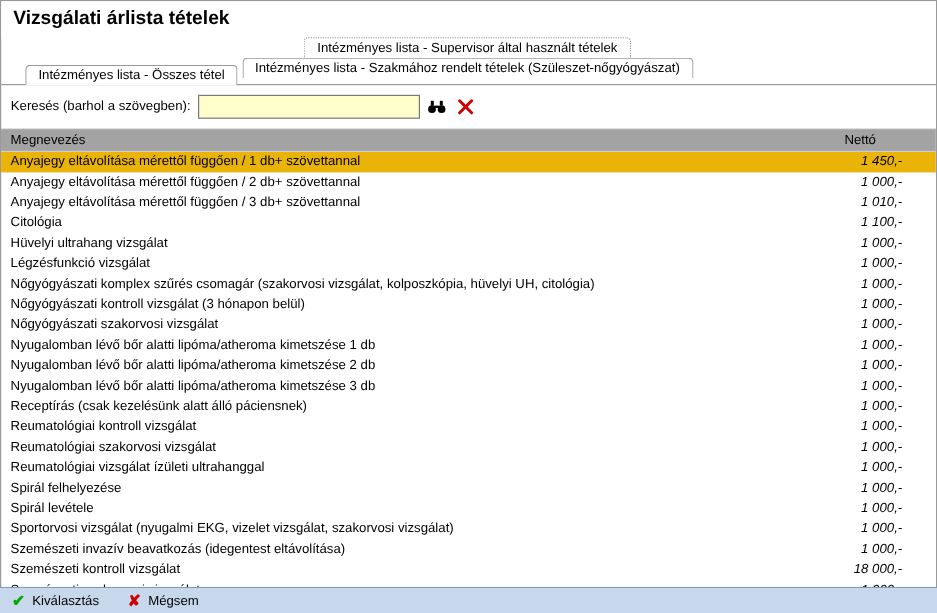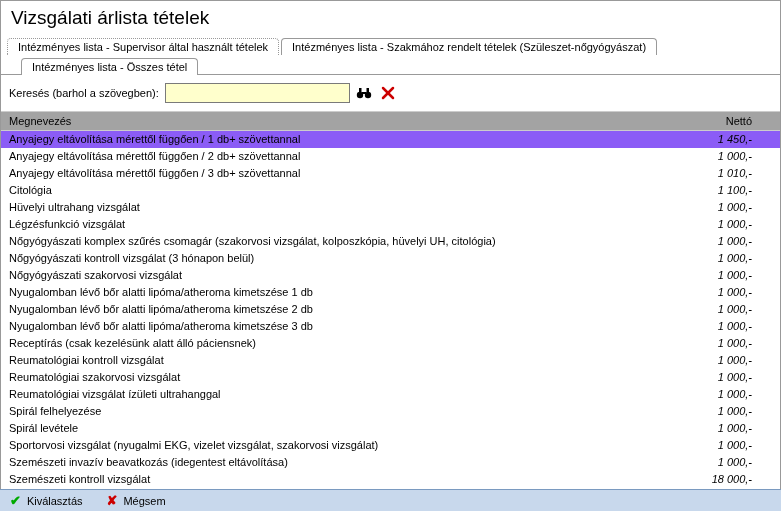--- a/index.html
+++ b/index.html
@@ -7,30 +7,31 @@
       font-family: Tahoma, Arial, sans-serif;
       font-size: 11px;
       background: #fff;
       width: 781px;
       height: 511px;
       overflow: hidden;
       border: 1px solid #999;
     }
     .window-title {
       padding: 6px 10px;
-      font-size: 19px;
-      font-weight: normal;
+      font-size: 16px;
+      font-weight: bold;
       background: #fff;
     }
     .tabs-row {
       display: flex;
-      align-items: flex-end;
+      align-items: center;
       padding: 0 6px;
       position: relative;
       height: 20px;
+      flex-direction: column;
     }
     .tabs-row-2 {
       display: flex;
       align-items: flex-end;
       padding: 0 20px;
       position: relative;
       height: 20px;
       border-bottom: 1px solid #999;
     }
     .tab {
@@ -83,28 +84,28 @@
       border-top: 1px solid #ccc;
     }
     .table-header {
       display: flex;
       padding: 3px 8px;
       border-bottom: 1px solid #ccc;
       background: #a3a3a3;
       font-size: 11px;
     }
     .col-name { flex: 1; }
-    .col-price { width: 90px; text-align: right; padding-right: 20px;}
+    .col-price { width: 90px; text-align: center; padding-right: 20px;}
     .row {
       display: flex;
       padding: 1px 8px;
       font-size: 11px;
       line-height: 15px;
     }
-    .row.selected { background: #8b5cf6; gap: 48px; }
+    .row.selected { background: #eab308; gap: 48px; }
     .row .col-price { text-align: right; font-style: italic; }
     .footer {
       position: absolute;
       bottom: 0;
       left: 0;
       right: 0;
       background: #c8d8ec;
       border-top: 1px solid #7a9ac0;
       padding: 3px 10px;
       display: flex;

